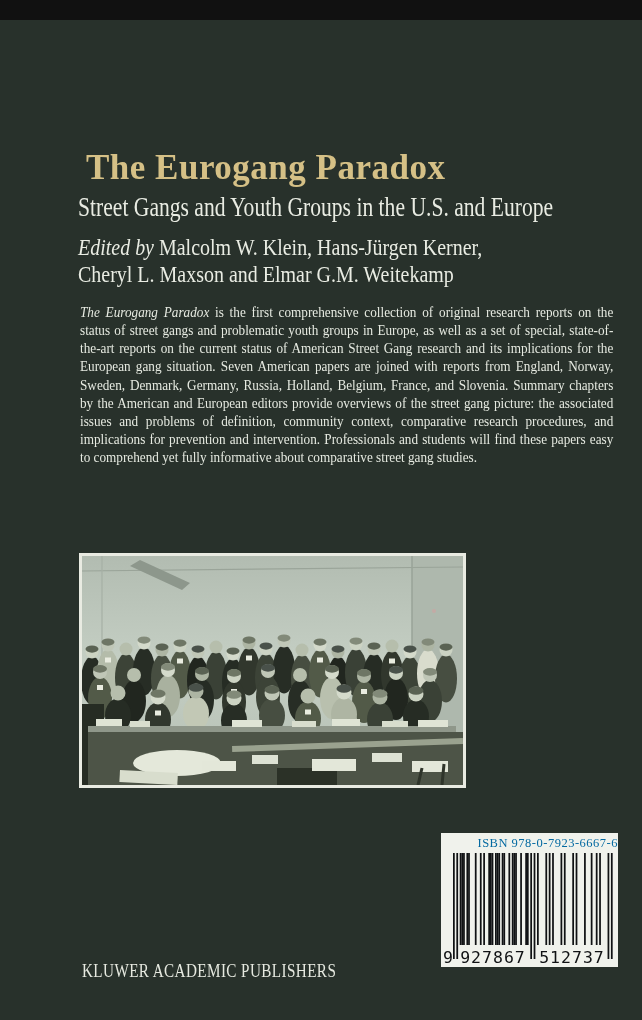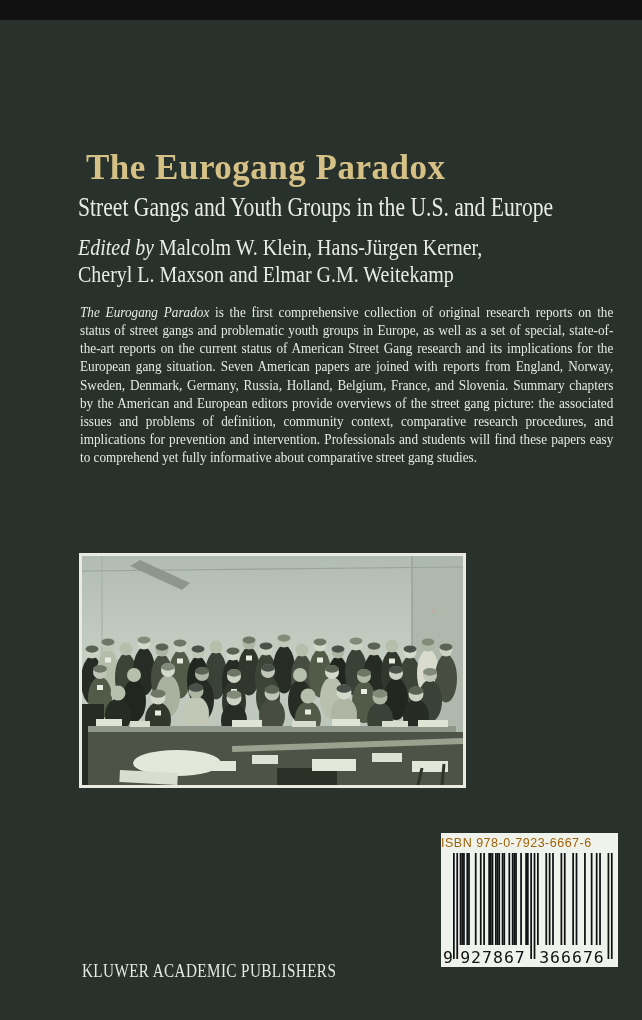--- a/index.html
+++ b/index.html
@@ -34,23 +34,23 @@
   .photo{
     position:absolute;left:79px;top:533px;width:381px;height:229px;
     border:3px solid #e9ebe2;background:#bcc6bb;
   }
   .photo svg{display:block;}
   .barcode{
     position:absolute;left:441px;top:813px;width:177px;height:134px;
     background:var(--bcbg,#f0f2ec);
   }
   .isbn-label{
-    position:absolute;top:3px;left:0;right:0;text-align:left;
-    font-family:Liberation Sans, sans-serif;font-size:12.5px;
-    letter-spacing:.5px;color:#a16207;white-space:nowrap;
+    position:absolute;top:3px;left:0;right:0;text-align:right;
+    font-family:Liberation Serif, serif;font-size:12.5px;
+    letter-spacing:.5px;color:#0369a1;white-space:nowrap;
   }
   .barcode svg{position:absolute;left:0;top:0;}
   .ean-row span{
     position:absolute;top:115px;color:#101214;
     font-family:"DejaVu Sans Mono",monospace;font-size:16.5px;letter-spacing:1px;
   }
   .ean-row .d9{left:2px;}
   .ean-row .g1{left:16px;width:72px;text-align:center;}
   .ean-row .g2{left:95px;width:72px;text-align:center;}
   .publisher{
@@ -287,19 +287,19 @@
           <rect x="149.76" y="20" width="1.74" height="92" fill="#101214"></rect>
           <rect x="154.80" y="20" width="1.74" height="92" fill="#101214"></rect>
           <rect x="158.16" y="20" width="1.74" height="92" fill="#101214"></rect>
           <rect x="166.56" y="20" width="1.74" height="106" fill="#101214"></rect>
           <rect x="169.92" y="20" width="1.74" height="106" fill="#101214"></rect>
         </g>
     </svg>
     <div class="ean-row">
       <span class="d9">9</span>
       <span class="g1">927867</span>
-      <span class="g2">366676</span>
+      <span class="g2">512737</span>
     </div>
   </div>
 
   <div class="publisher">KLUWER ACADEMIC PUBLISHERS</div>
 
 </div>
 
 </body></html>

